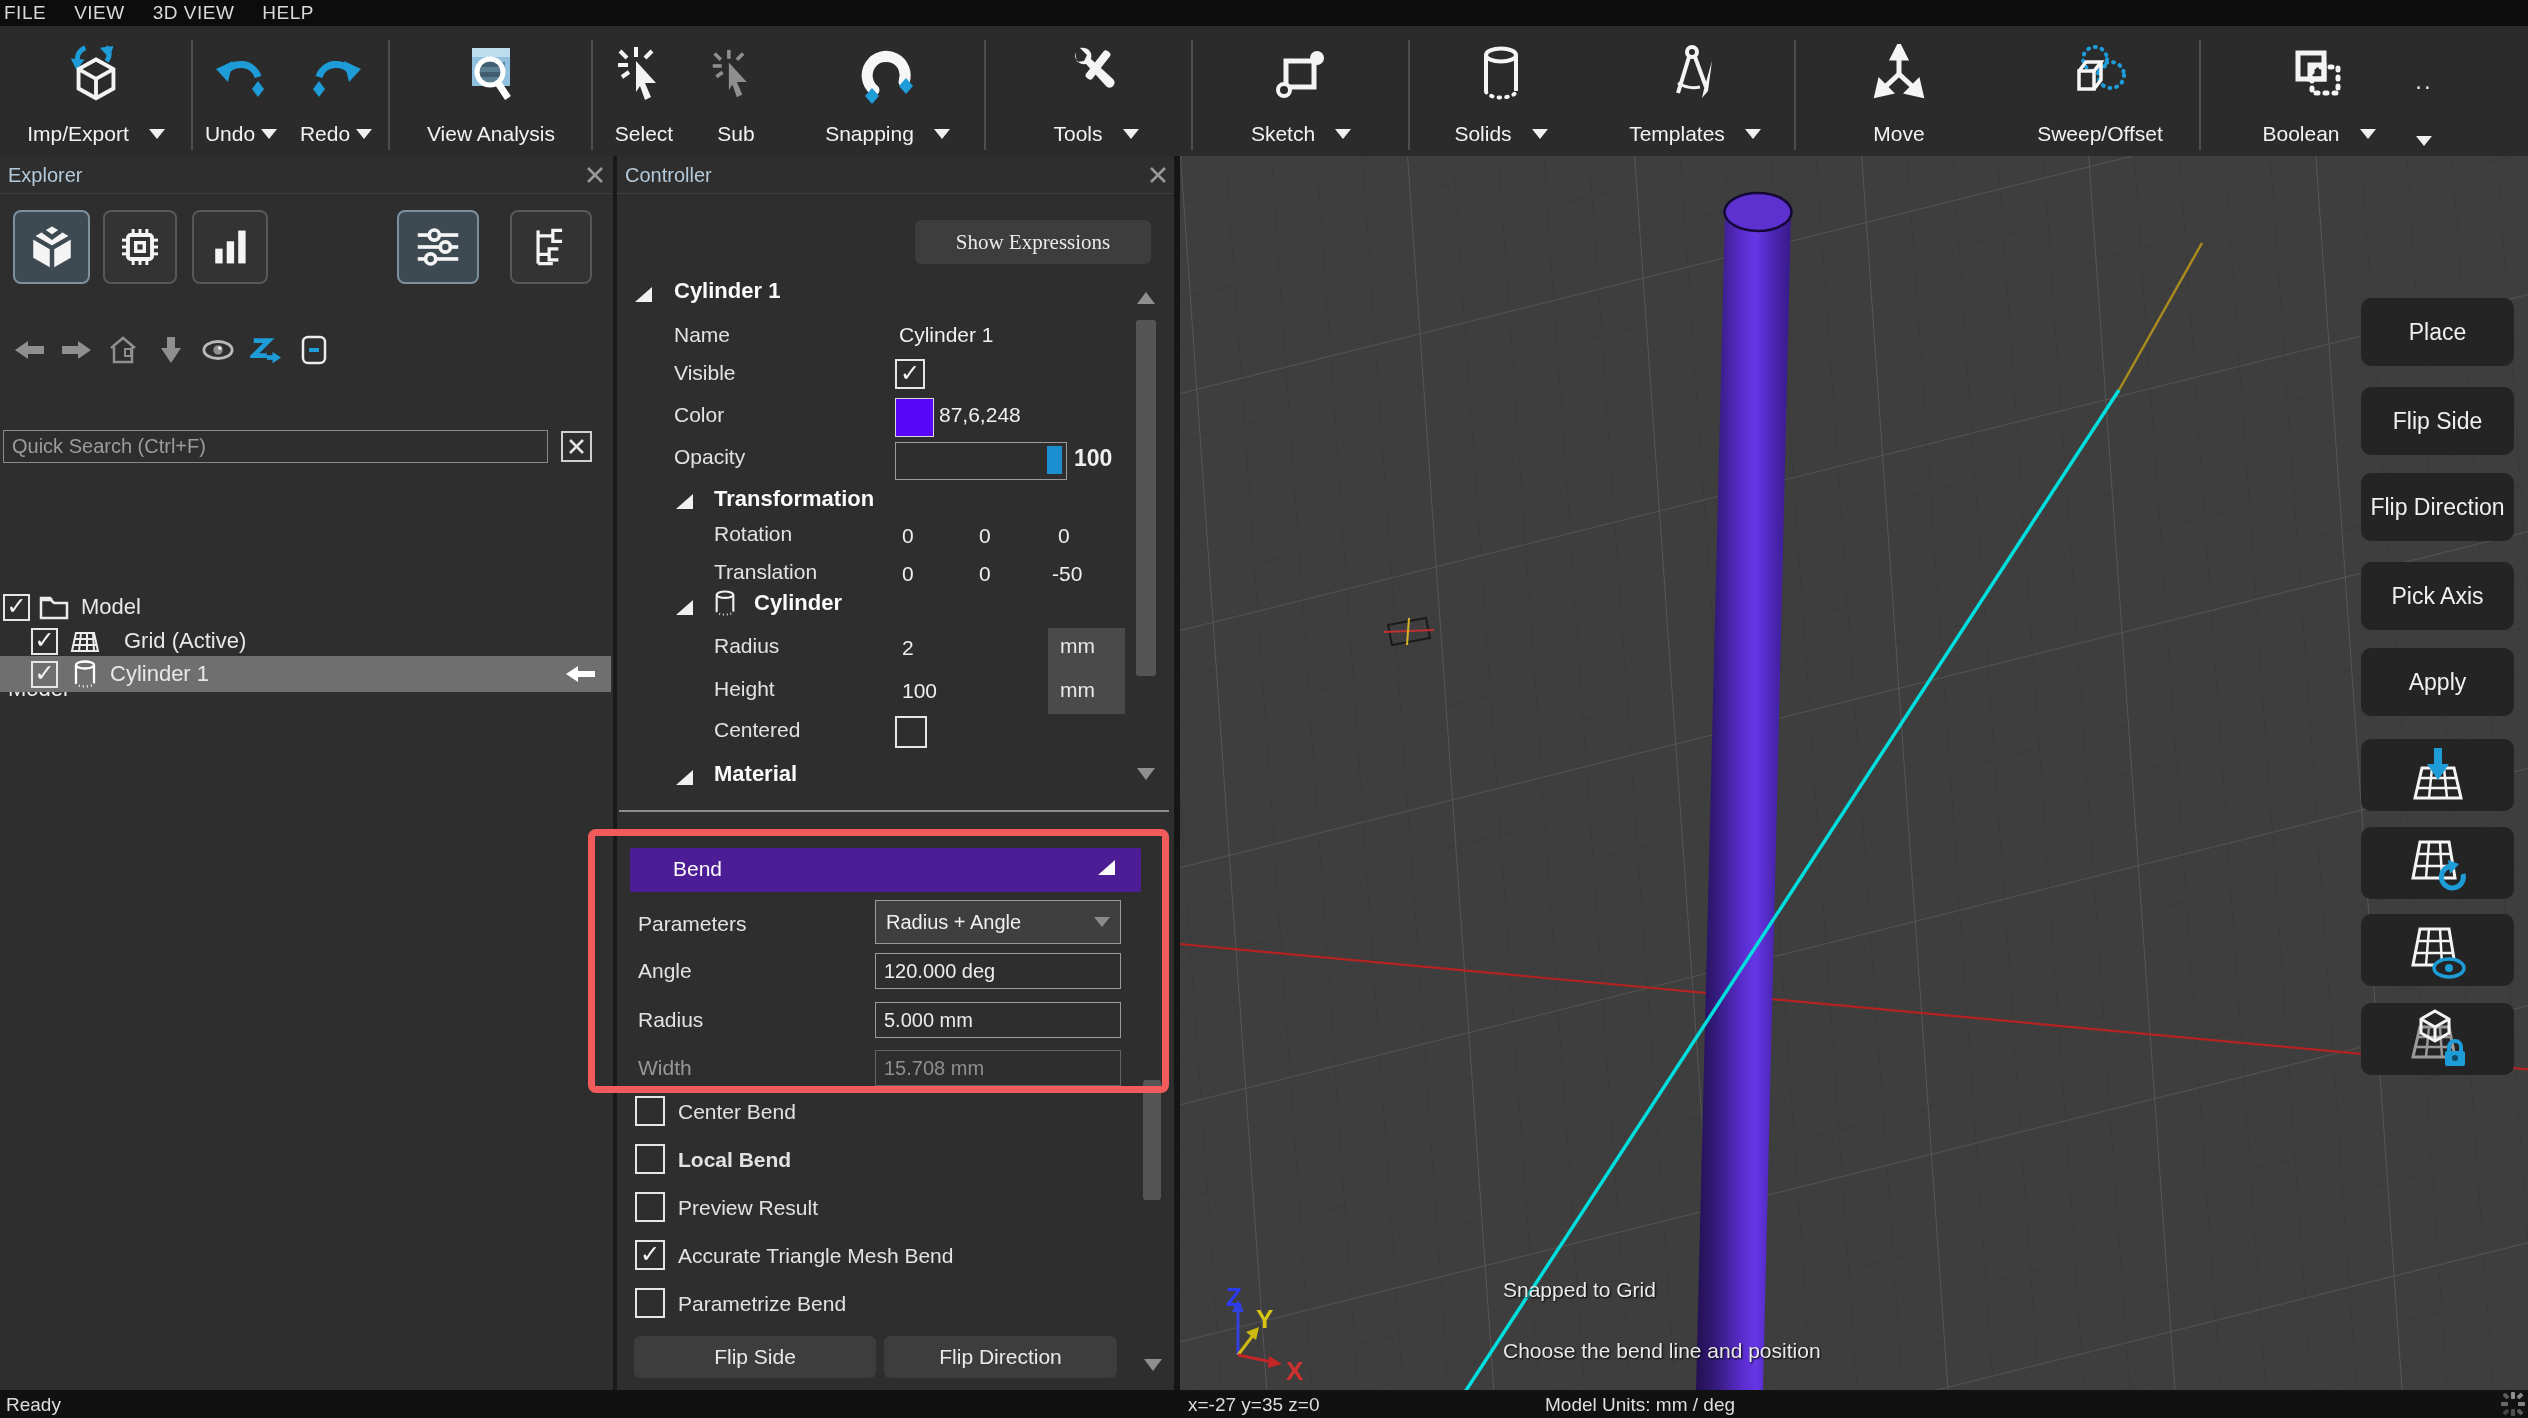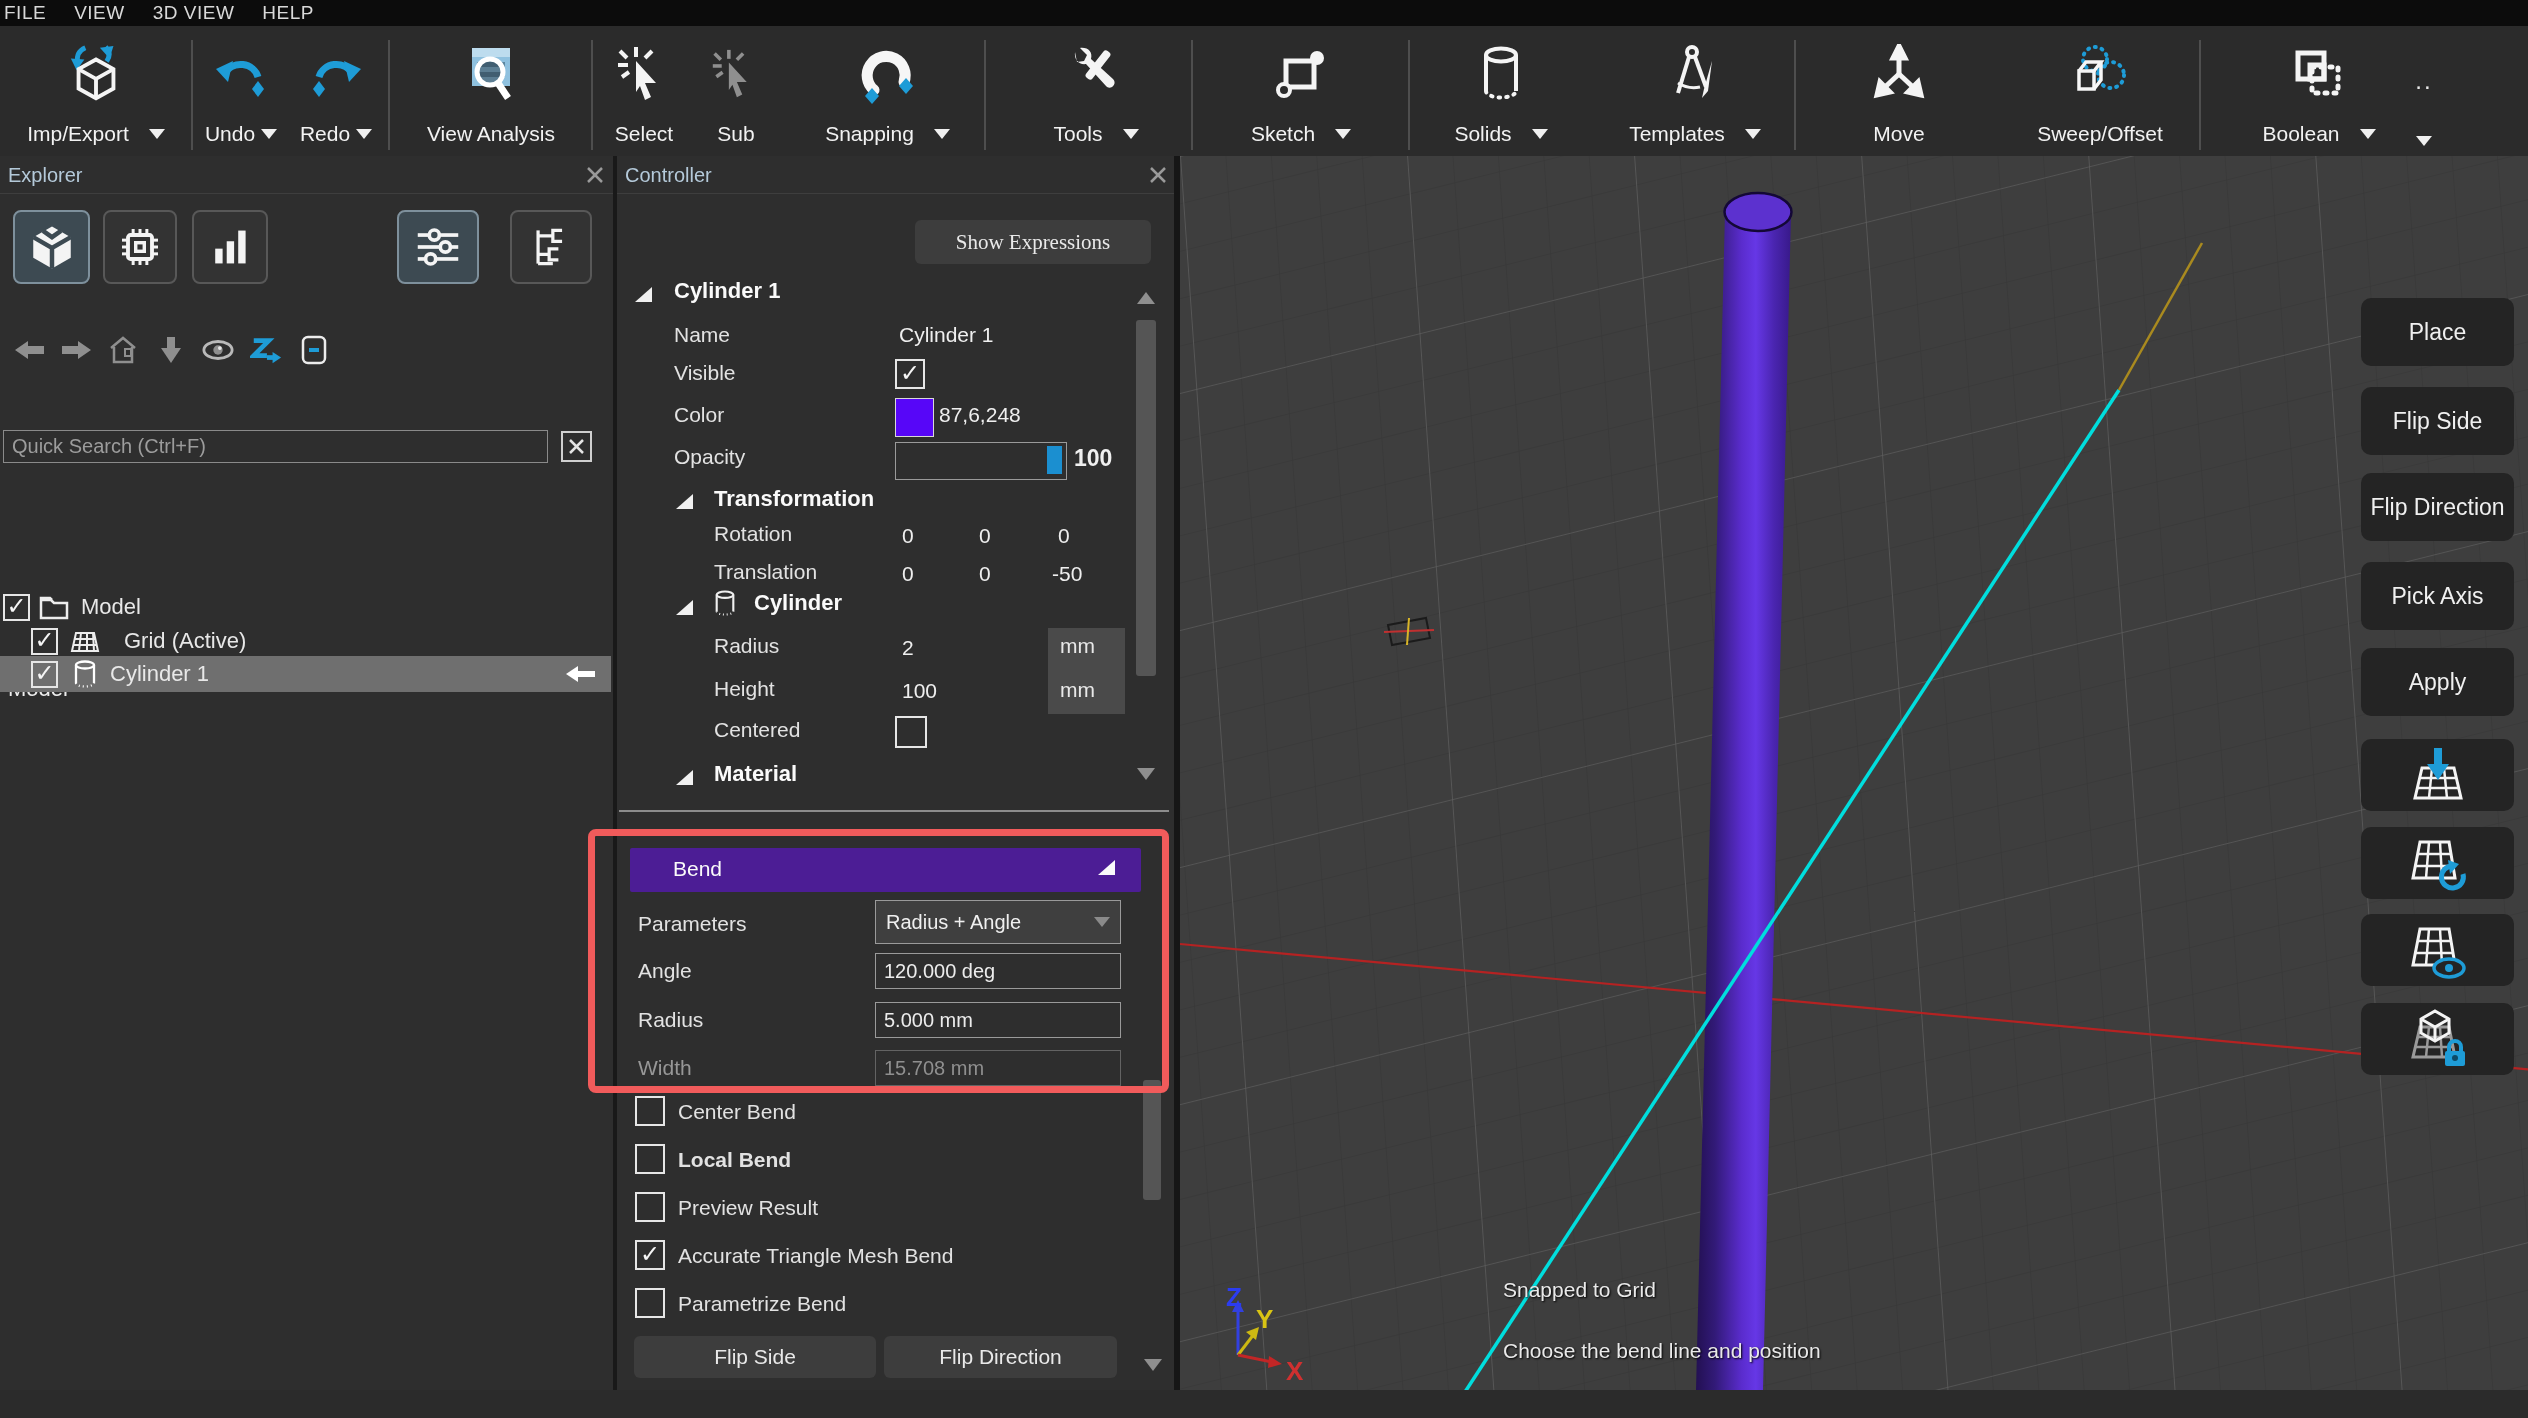--- a/index.html
+++ b/index.html
@@ -719,14 +719,31 @@
         <path d="M14 10 L28 18 L42 10 M28 18 V32" stroke="#f4f4f4" stroke-width="3" fill="none"></path>
         <rect x="38" y="42" width="20" height="15" rx="2" fill="#1e9cd7"></rect>
         <path d="M42 42 v-4 a6 6 0 0 1 12 0 v4" fill="none" stroke="#1e9cd7" stroke-width="4"></path>
         <circle cx="48" cy="49" r="3" fill="#0d4a66"></circle>
       </svg>
     </div>
   </div>
 
   <div id="red-box"></div>
 
+  <div id="statusbar">
+    <span style="position:absolute;left:6px;top:4px;">Ready</span>
+    <span style="position:absolute;left:1188px;top:4px;">x=-27 y=35 z=0</span>
+    <span style="position:absolute;left:1545px;top:4px;">Model Units: mm / deg</span>
+    <svg width="26" height="26" viewBox="0 0 26 26" style="position:absolute;left:2500px;top:1px;">
+      <g fill="#8f8f8f">
+        <rect x="11" y="1" width="4" height="7" rx="1"></rect>
+        <rect x="11" y="18" width="4" height="7" rx="1" opacity="0.5"></rect>
+        <rect x="1" y="11" width="7" height="4" rx="1" opacity="0.7"></rect>
+        <rect x="18" y="11" width="7" height="4" rx="1" opacity="0.9"></rect>
+        <rect x="3" y="3" width="6" height="4" rx="1" transform="rotate(45 6 5)" opacity="0.6"></rect>
+        <rect x="17" y="3" width="6" height="4" rx="1" transform="rotate(-45 20 5)" opacity="0.95"></rect>
+        <rect x="3" y="19" width="6" height="4" rx="1" transform="rotate(-45 6 21)" opacity="0.4"></rect>
+        <rect x="17" y="19" width="6" height="4" rx="1" transform="rotate(45 20 21)" opacity="0.6"></rect>
+      </g>
+    </svg>
+  </div>
 
 </div>
 
 </body></html>

